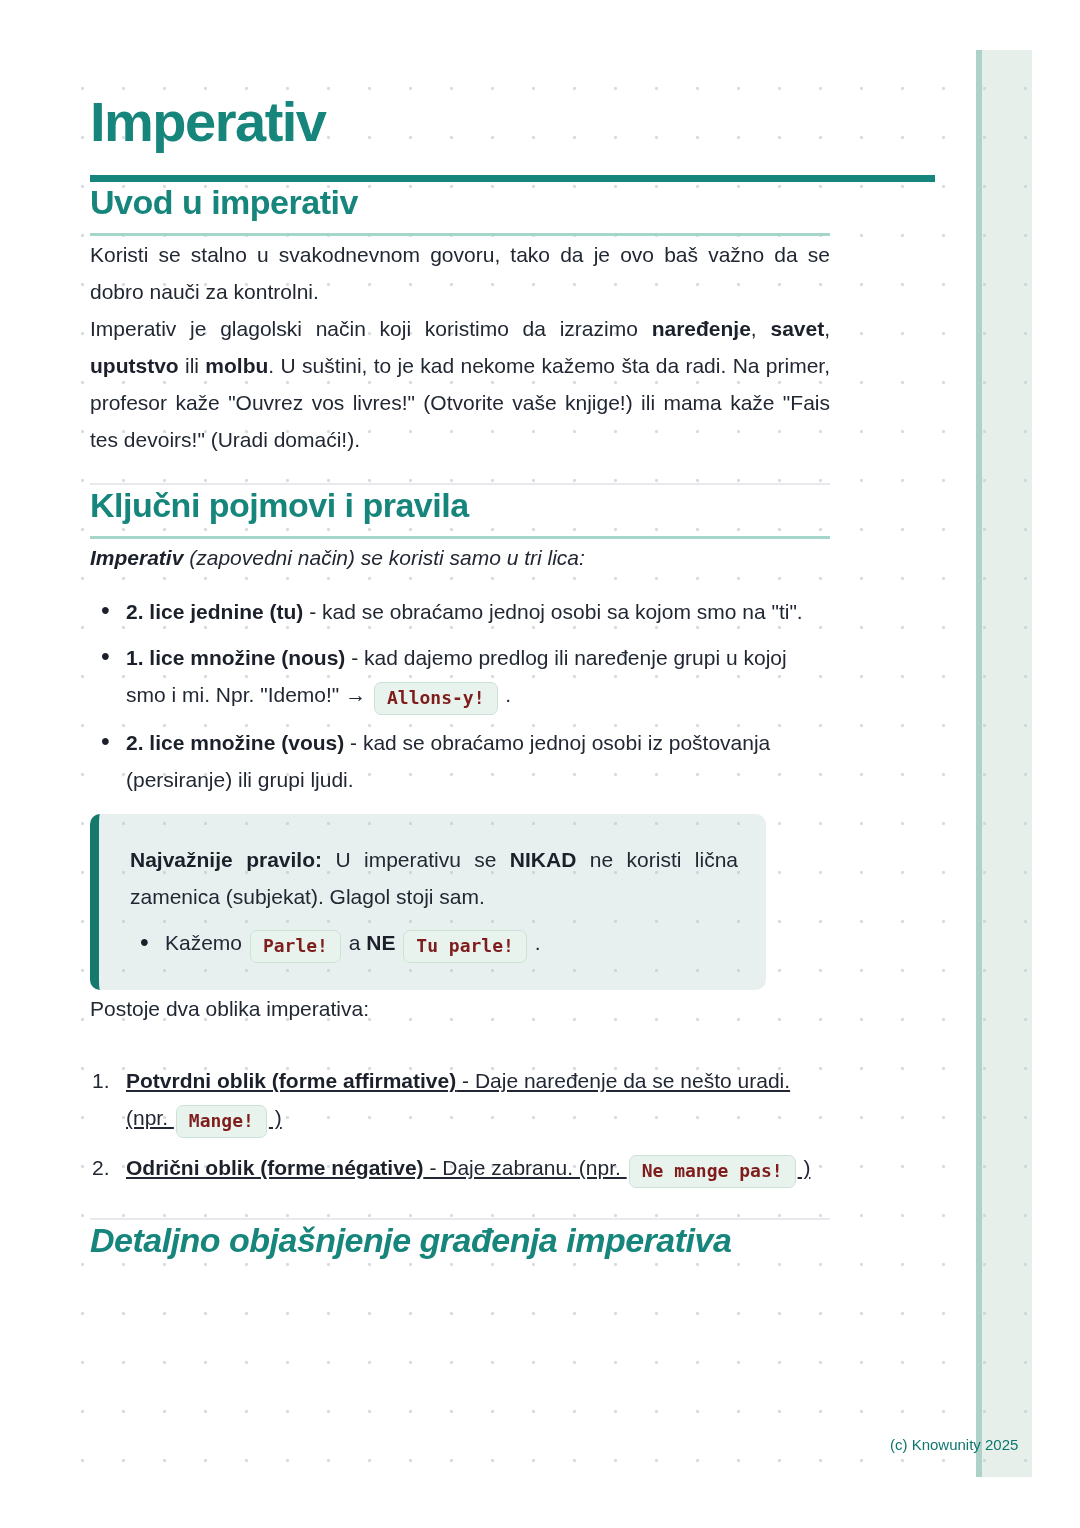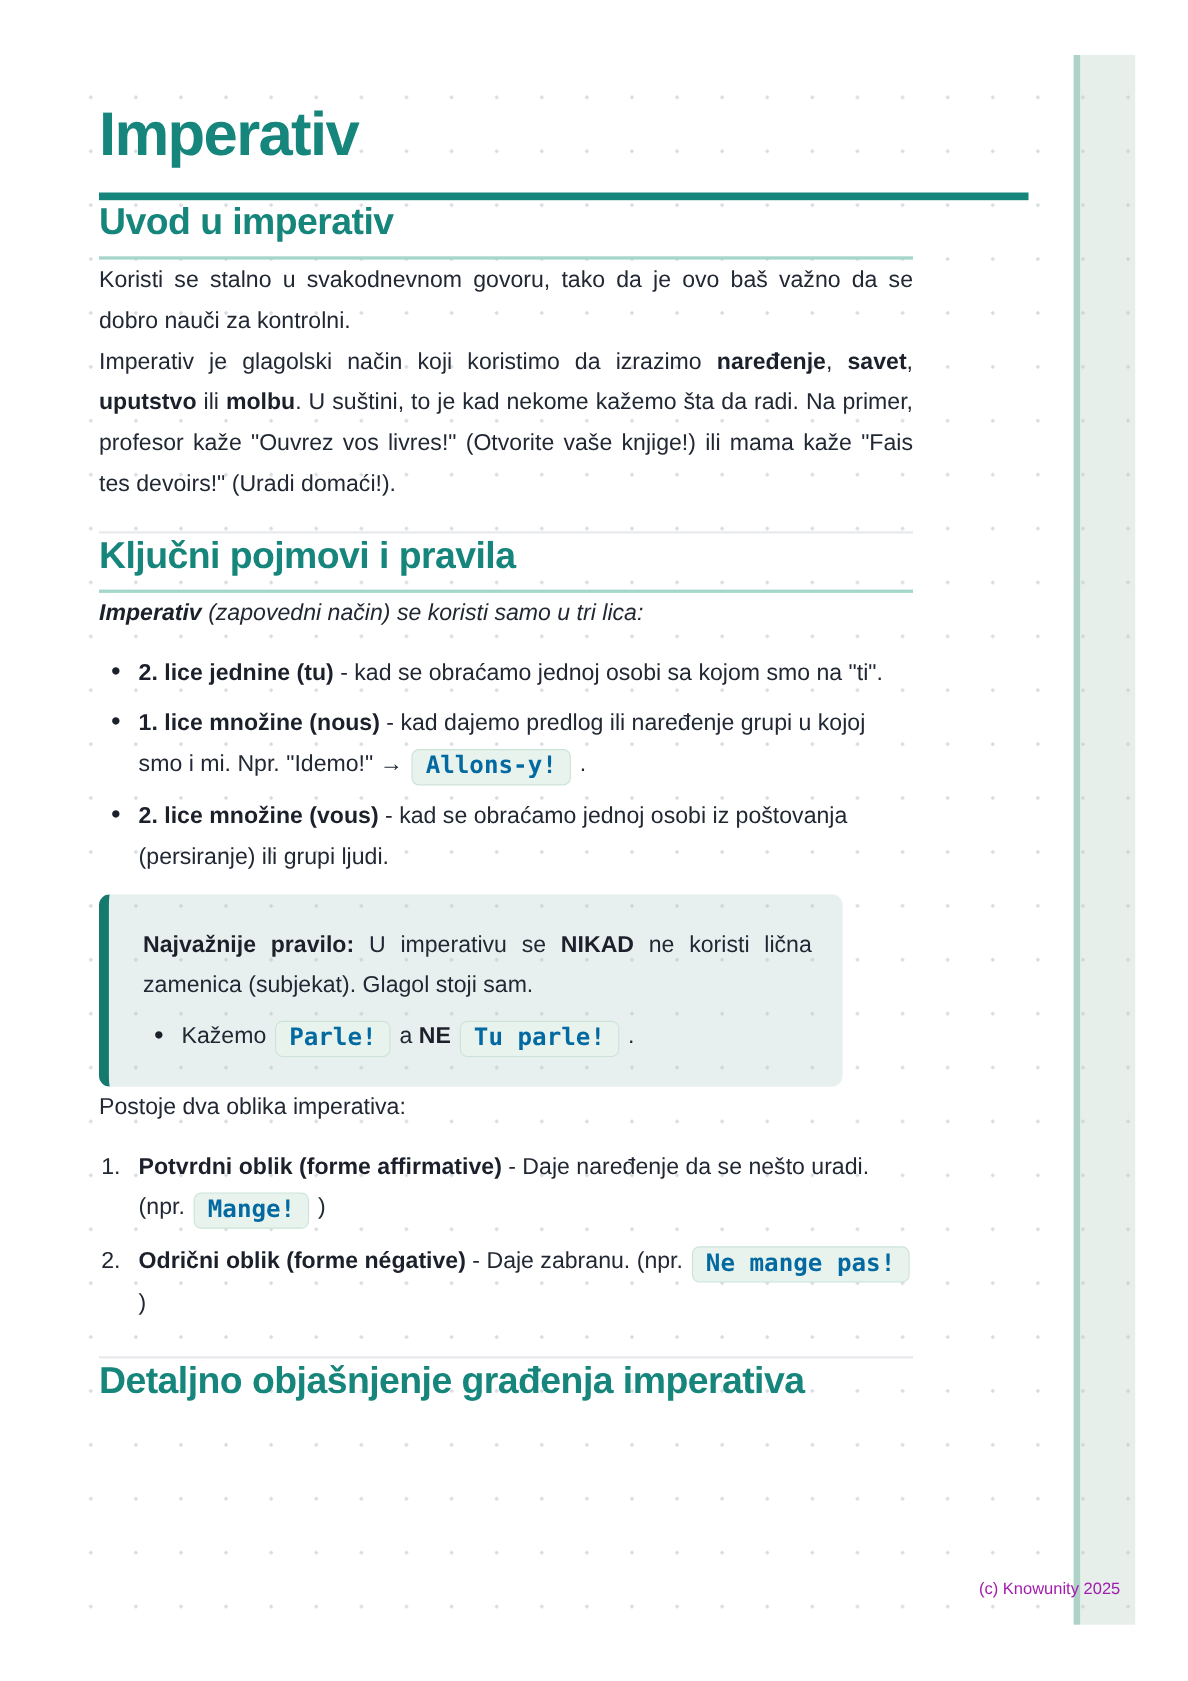--- a/index.html
+++ b/index.html
@@ -47,21 +47,21 @@
     background: #16857b;
   }
   h2.section-heading {
     margin: 0;
     font-size: 34px; line-height: 40px;
     font-weight: 700; letter-spacing: -0.5px;
     color: #16857b;
   }
   .h2-intro    { margin-top: 52px; }
   .h2-key      { margin-top: 46px; }
-  .h2-detail   { margin-top: 44px; }
+  .h2-detail   { margin-top: 44px; font-style: italic; }
   .section-underline {
     margin-top: 11px;
     width: 740px; height: 3px;
     background: #a5d6ca;
   }
   p.body-text {
     margin: 0;
     font-size: 21px; line-height: 37px;
     color: #222833;
   }
@@ -74,22 +74,22 @@
   .divider {
     margin-top: 25px;
     width: 740px; height: 2px;
     background: #e7e9ec;
   }
   .divider-2 { margin-top: 30px; }
   
   .chip {
     display: inline-block;
     font-family: "DejaVu Sans Mono", monospace;
-    font-size: 22px; font-weight: 700;
-    color: #0369a1;
+    font-size: 18px; font-weight: 700;
+    color: #7f1d1d;
     background: #e9f3ee;
     border: 1.5px solid #cbe3d7;
     border-radius: 7px;
     padding: 4px 12px 5px 12px;
     line-height: 22px;
     margin: 0 2px;
     vertical-align: -2px;
   }
   
   ul.bullet-list {
@@ -103,23 +103,24 @@
     margin-bottom: 9px;
   }
   ul.bullet-list > li::before {
     content: "\2022";
     position: absolute; left: 11px; top: -1px;
     font-size: 25px; color: #1b202b;
   }
   
   ol.num-list {
     list-style: none;
-    margin: 17px 0 0 0; padding: 0;
+    margin: 35px 0 0 0; padding: 0;
     font-size: 21px; line-height: 37px;
     counter-reset: oli;
+    text-decoration: underline;
   }
   ol.num-list > li {
     position: relative;
     padding-left: 36px;
     margin-bottom: 11px;
     counter-increment: oli;
   }
   ol.num-list > li::before {
     content: counter(oli) ".";
     position: absolute; left: 2px; top: 0;
@@ -144,21 +145,21 @@
   }
   .callout ul > li::before {
     content: "\2022";
     position: absolute; left: 10px; top: 0px;
     font-size: 25px; color: #1b202b;
   }
   .footer-credit {
     position: absolute;
     left: 890px; top: 1436px;
     font-size: 15px;
-    color: #a21caf;
+    color: #0f766e;
     white-space: nowrap;
   }
 </style>
 </head>
 <body>
 
 <div class="dot-grid"></div>
 <div class="stripe-edge"></div>
 <div class="stripe-panel"></div>
 

